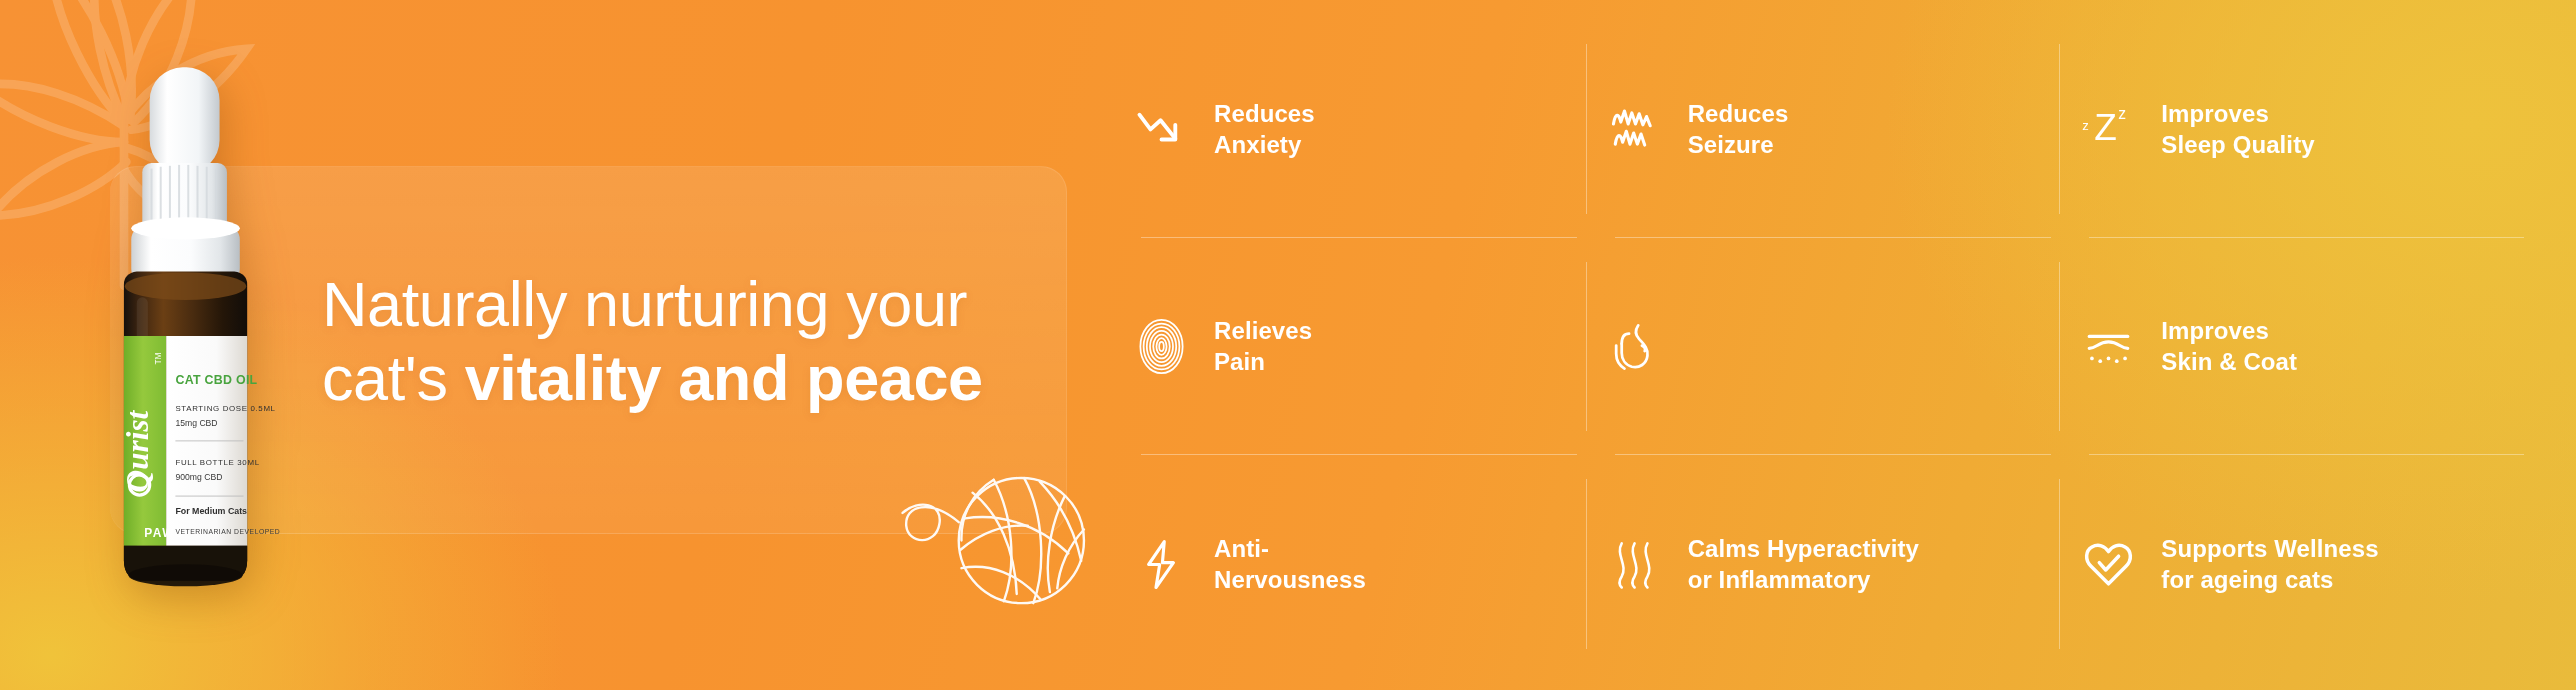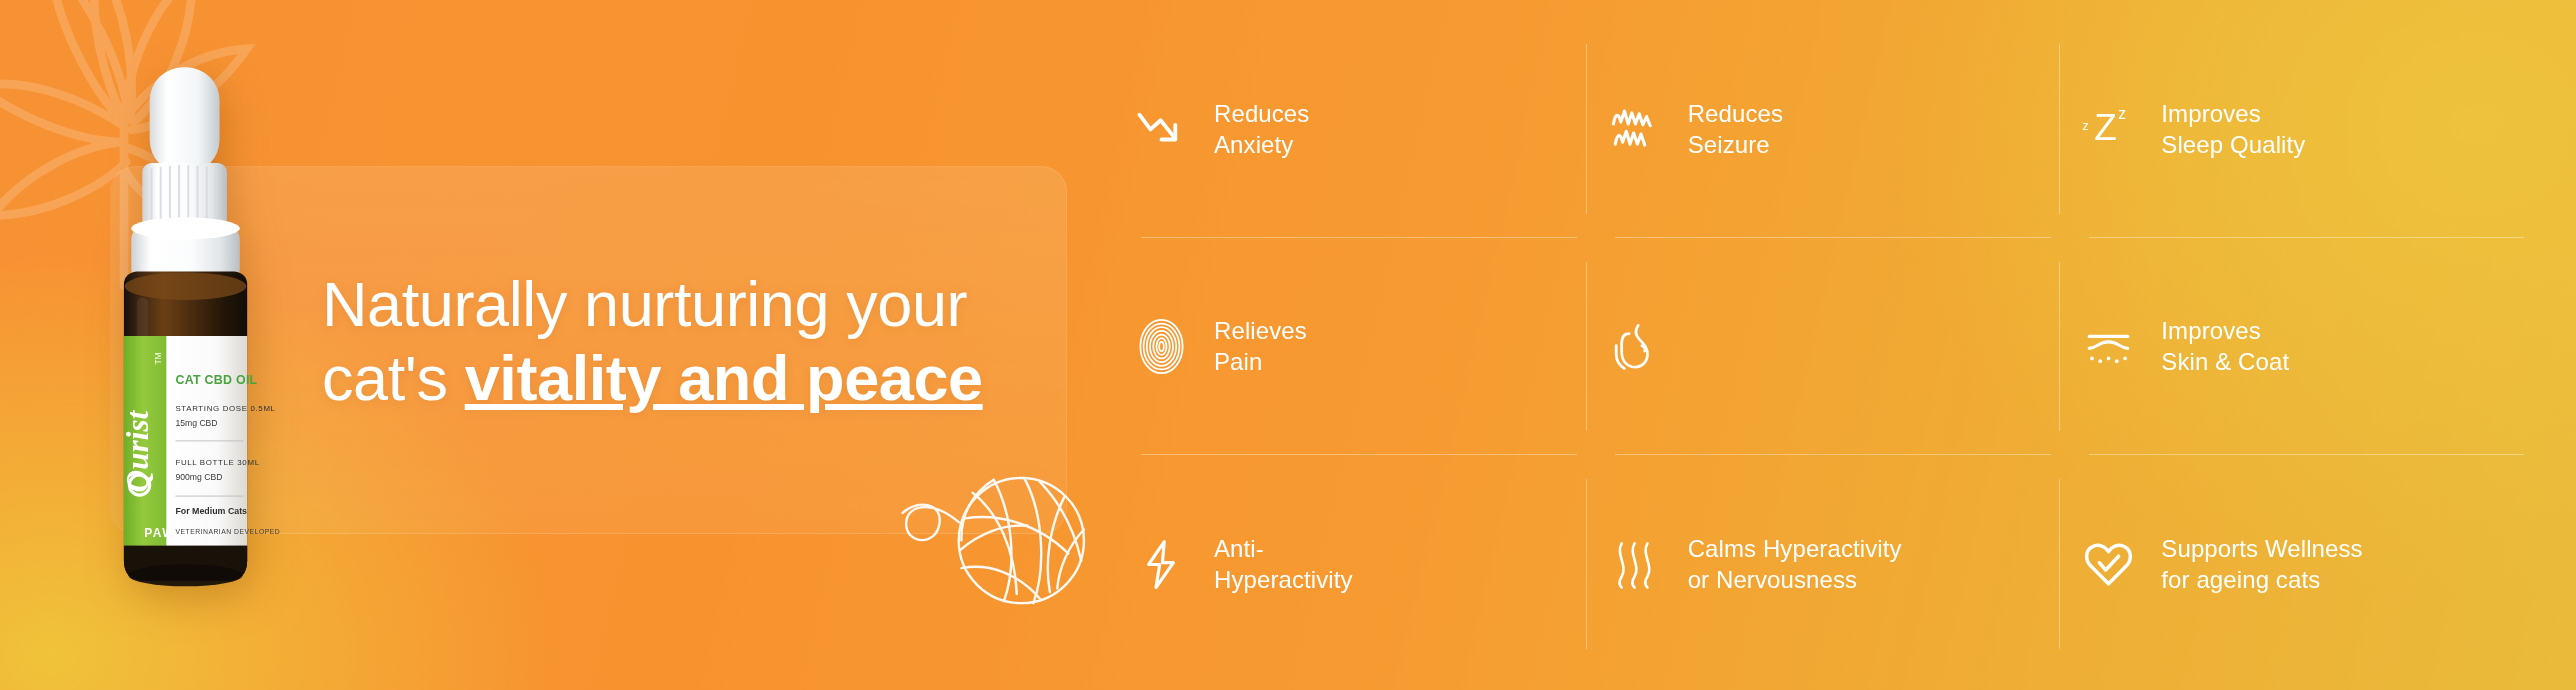--- a/index.html
+++ b/index.html
@@ -55,21 +55,21 @@
     left:322px; top:267px;
     width:699px;
     z-index:5;
     color:#ffffff;
     font-size:63px;
     line-height:1.18;
     letter-spacing:-0.4px;
     font-weight:300;
     text-shadow:0 1.8px 9.2px rgba(160,80,0,.13);
   }
-  .headline .em { font-weight:700;text-decoration:underline; }
+  .headline .em { font-weight:700; }
 
   
   .yarn {
     position:absolute;
     left:851px; top:465px;
     width:244px; height:152px;
     z-index:5;
     opacity:.95;
   }
   .yarn svg { width:100%; height:100%; display:block; }
@@ -111,21 +111,21 @@
   .feature-icon {
     flex:0 0 auto;
     width:57px; height:57px;
     display:flex; align-items:center; justify-content:center;
     color:#ffffff;
   }
   .feature-icon svg { width:100%; height:100%; display:block; }
 
   .feature-label {
     color:#ffffff;
-    font-weight:400;
+    font-weight:700;
     font-size:24px;
     line-height:1.3;
     letter-spacing:0.1px;
     white-space:pre-line;
   }
 
   
   .zzz {
     position:relative;
     width:57px; height:57px;
@@ -341,33 +341,33 @@
 Skin &amp; Coat</span>
     </div>
 
     <div class="feature">
       <span class="feature-icon">
         <svg viewBox="0 0 62 62" fill="none" stroke="#ffffff" stroke-width="3.4" stroke-linecap="round" stroke-linejoin="round">
           <path d="M34 6 L17 31 L29 31 L25 56 L44 29 L32 29 Z"></path>
         </svg>
       </span>
       <span class="feature-label">Anti-
-Hyperactivity</span>
+Nervousness</span>
     </div>
 
     <div class="feature">
       <span class="feature-icon">
         <svg viewBox="0 0 62 62" fill="none" stroke="#ffffff" stroke-width="2.8" stroke-linecap="round">
           <path d="M16 8 C9 20 23 32 16 44 C12 50 14 54 16 56"></path>
           <path d="M30 8 C23 20 37 32 30 44 C26 50 28 54 30 56"></path>
           <path d="M44 8 C37 20 51 32 44 44 C40 50 42 54 44 56"></path>
         </svg>
       </span>
       <span class="feature-label">Calms Hyperactivity
-or Nervousness</span>
+or Inflammatory</span>
     </div>
 
     <div class="feature">
       <span class="feature-icon">
         <svg viewBox="0 0 62 62" fill="none" stroke="#ffffff" stroke-width="3.8" stroke-linecap="round" stroke-linejoin="round">
           <path d="M31 52 L12 33 C5 26 6 16 13 12 C20 8 27 11 31 17 C35 11 42 8 49 12 C56 16 57 26 50 33 Z"></path>
           <path d="M21 29 L28 37 L42 22"></path>
         </svg>
       </span>
       <span class="feature-label">Supports Wellness

